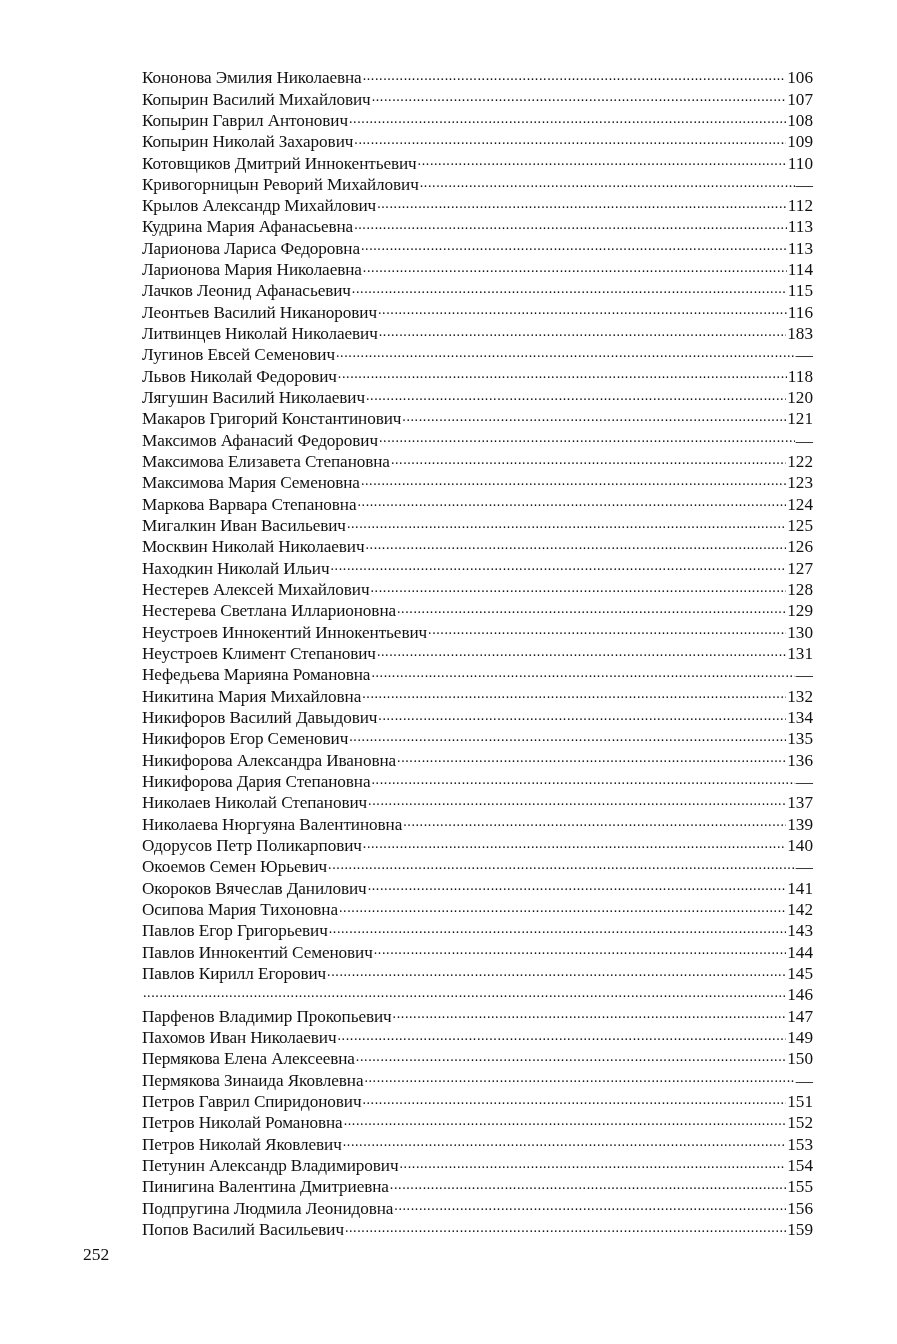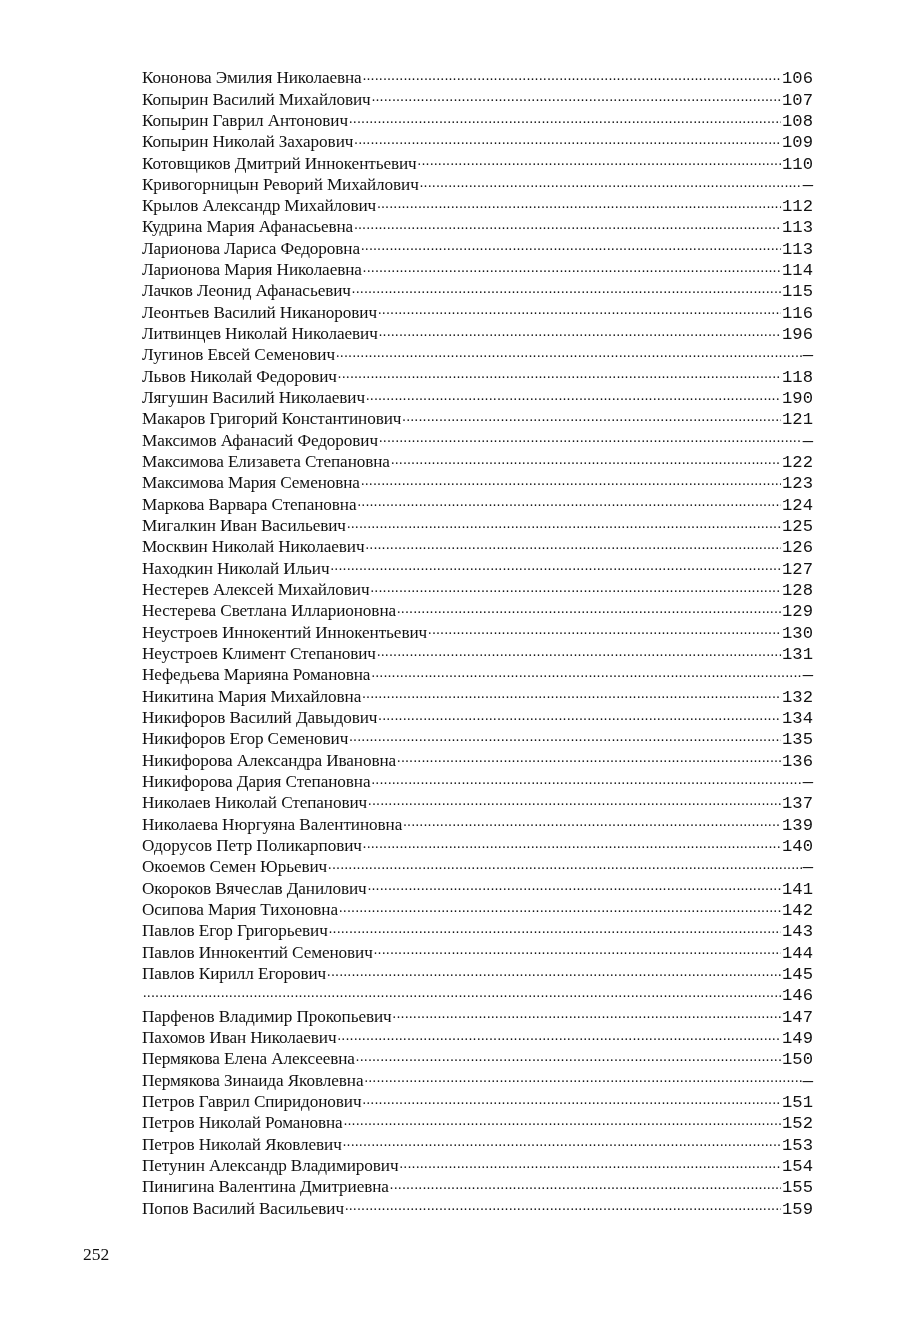--- a/index.html
+++ b/index.html
@@ -54,21 +54,20 @@
       left: 0;
       bottom: -3px;
       font-size: 14px;
       letter-spacing: 0.6px;
       white-space: nowrap;
     }
     .entry .pagenum {
       flex: 0 0 auto;
       text-align: left;
       min-width: 10px;
-      font-family: Liberation Mono, monospace;
     }
     .folio {
       position: absolute;
       left: 83px;
       top: 1244px;
       font-size: 17.5px;
     }
   </style>
 </head>
 <body>
@@ -131,36 +130,36 @@
     <span class="pagenum">115</span>
   </li>
       <li class="entry">
     <span class="name">Леонтьев Василий Никанорович</span>
     <span class="leader"></span>
     <span class="pagenum">116</span>
   </li>
       <li class="entry">
     <span class="name">Литвинцев Николай Николаевич</span>
     <span class="leader"></span>
-    <span class="pagenum">196</span>
+    <span class="pagenum">183</span>
   </li>
       <li class="entry">
     <span class="name">Лугинов Евсей Семенович</span>
     <span class="leader"></span>
     <span class="pagenum">—</span>
   </li>
       <li class="entry">
     <span class="name">Львов Николай Федорович</span>
     <span class="leader"></span>
     <span class="pagenum">118</span>
   </li>
       <li class="entry">
     <span class="name">Лягушин Василий Николаевич</span>
     <span class="leader"></span>
-    <span class="pagenum">190</span>
+    <span class="pagenum">120</span>
   </li>
       <li class="entry">
     <span class="name">Макаров Григорий Константинович</span>
     <span class="leader"></span>
     <span class="pagenum">121</span>
   </li>
       <li class="entry">
     <span class="name">Максимов Афанасий Федорович</span>
     <span class="leader"></span>
     <span class="pagenum">—</span>
@@ -331,20 +330,25 @@
   </li>
       <li class="entry">
     <span class="name">Петунин Александр Владимирович</span>
     <span class="leader"></span>
     <span class="pagenum">154</span>
   </li>
       <li class="entry">
     <span class="name">Пинигина Валентина Дмитриевна</span>
     <span class="leader"></span>
     <span class="pagenum">155</span>
+  </li>
+      <li class="entry">
+    <span class="name">Подпругина Людмила Леонидовна</span>
+    <span class="leader"></span>
+    <span class="pagenum">156</span>
   </li>
       <li class="entry">
     <span class="name">Попов Василий Васильевич</span>
     <span class="leader"></span>
     <span class="pagenum">159</span>
   </li>
     </ul>
   <div class="folio">252</div>
 </div>
 

